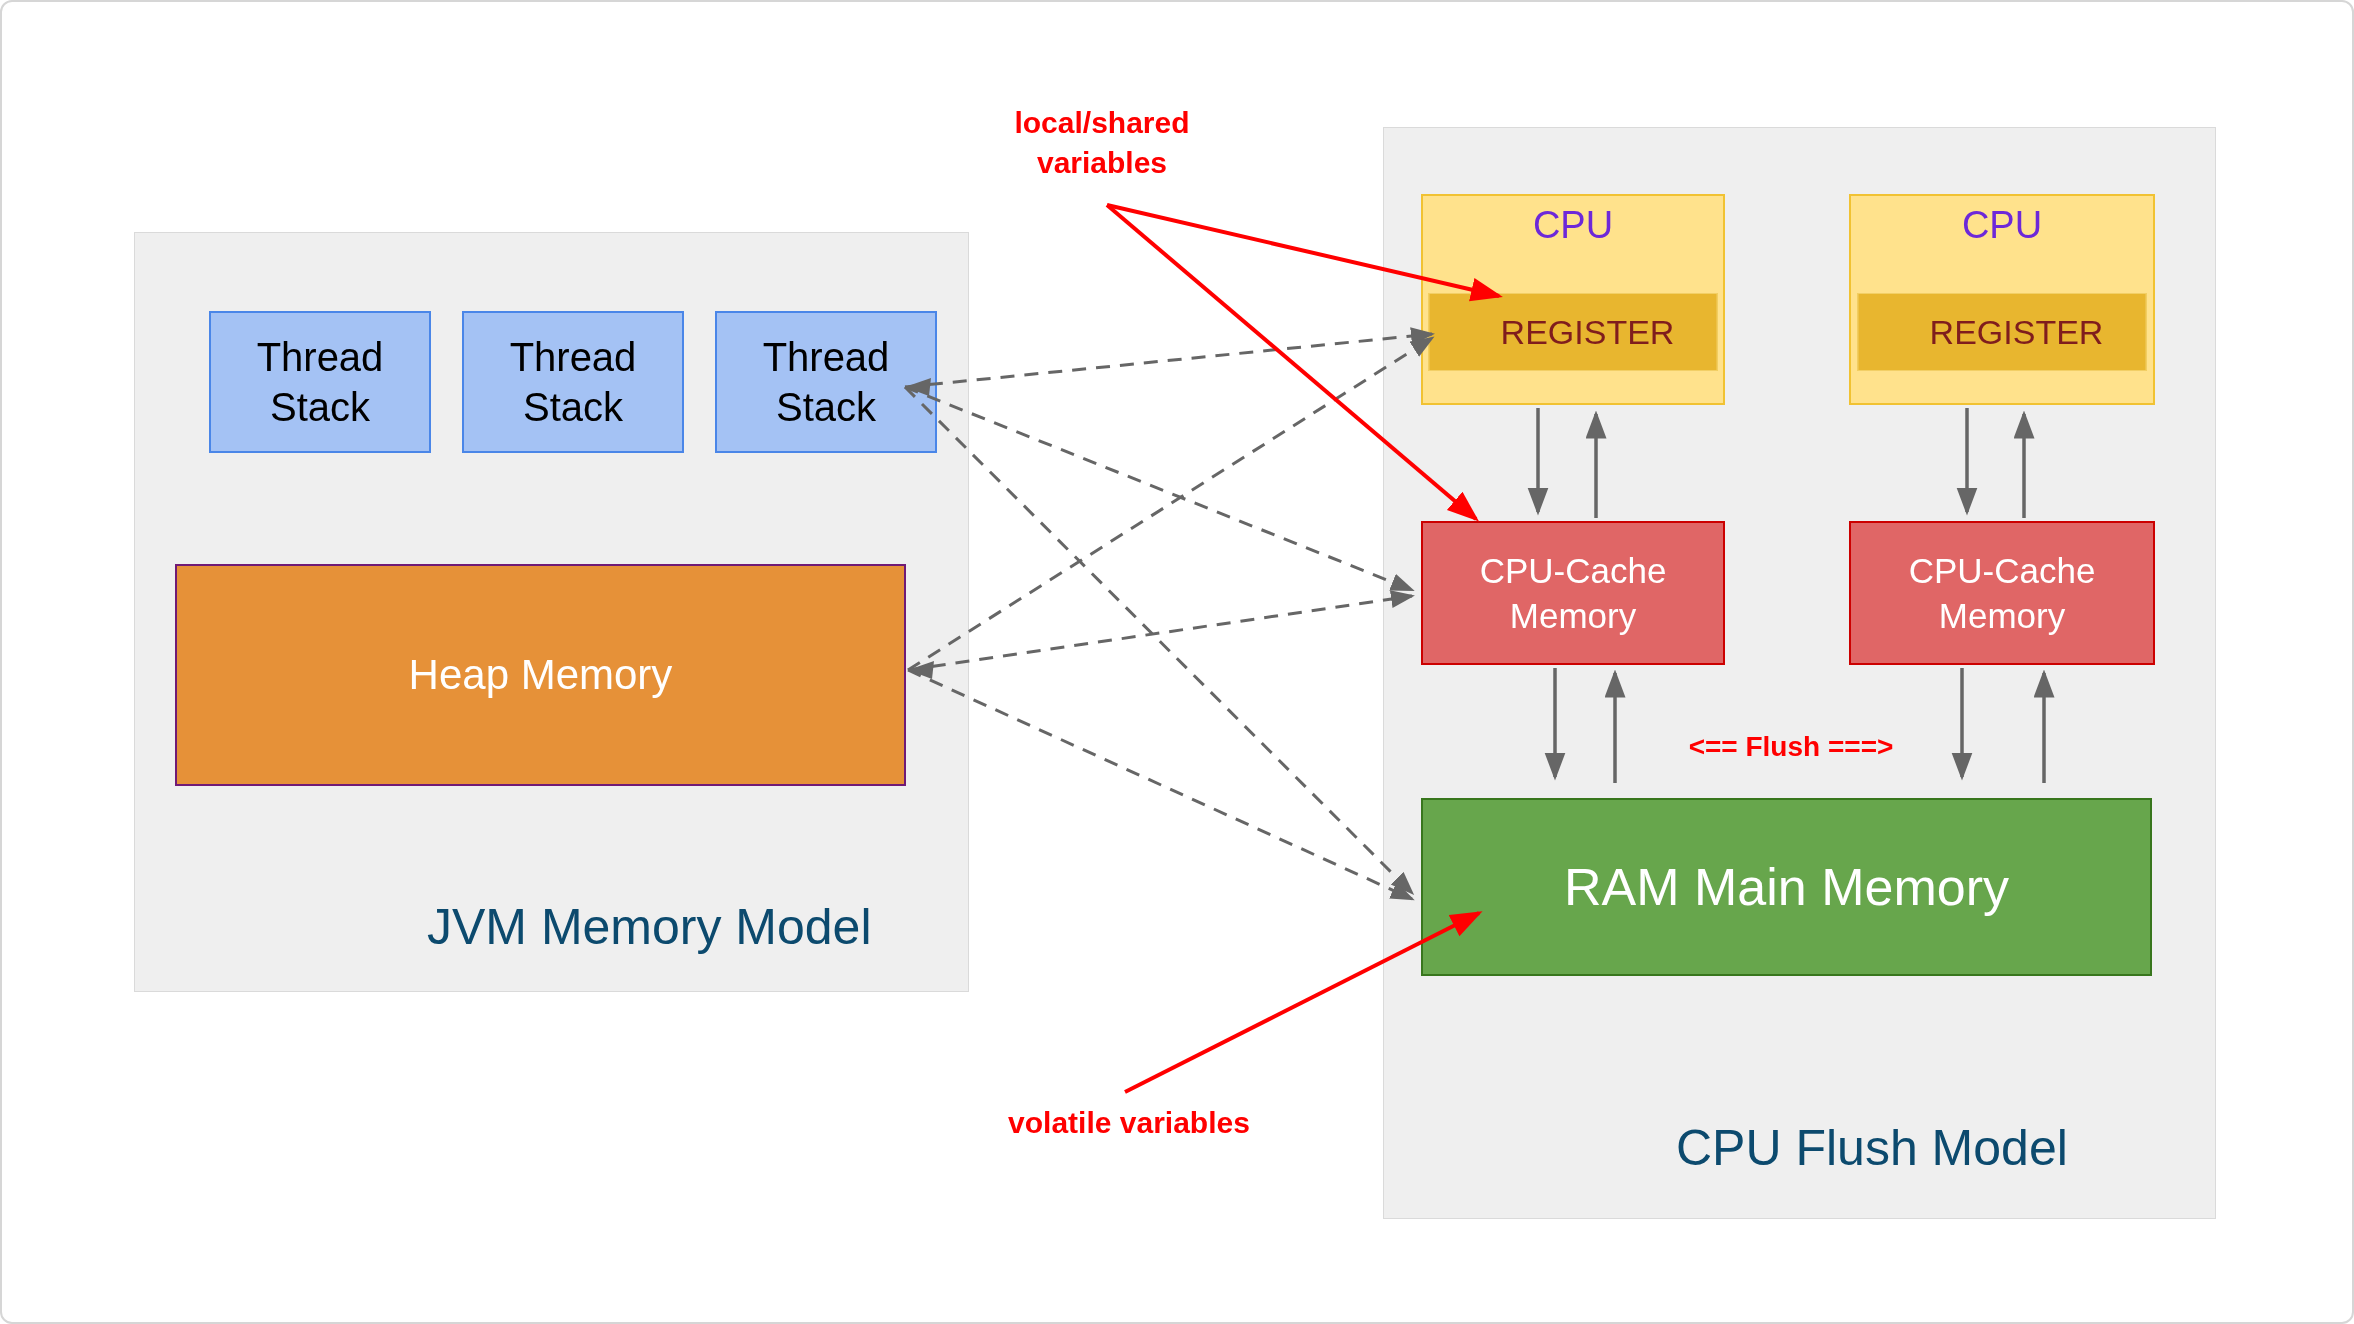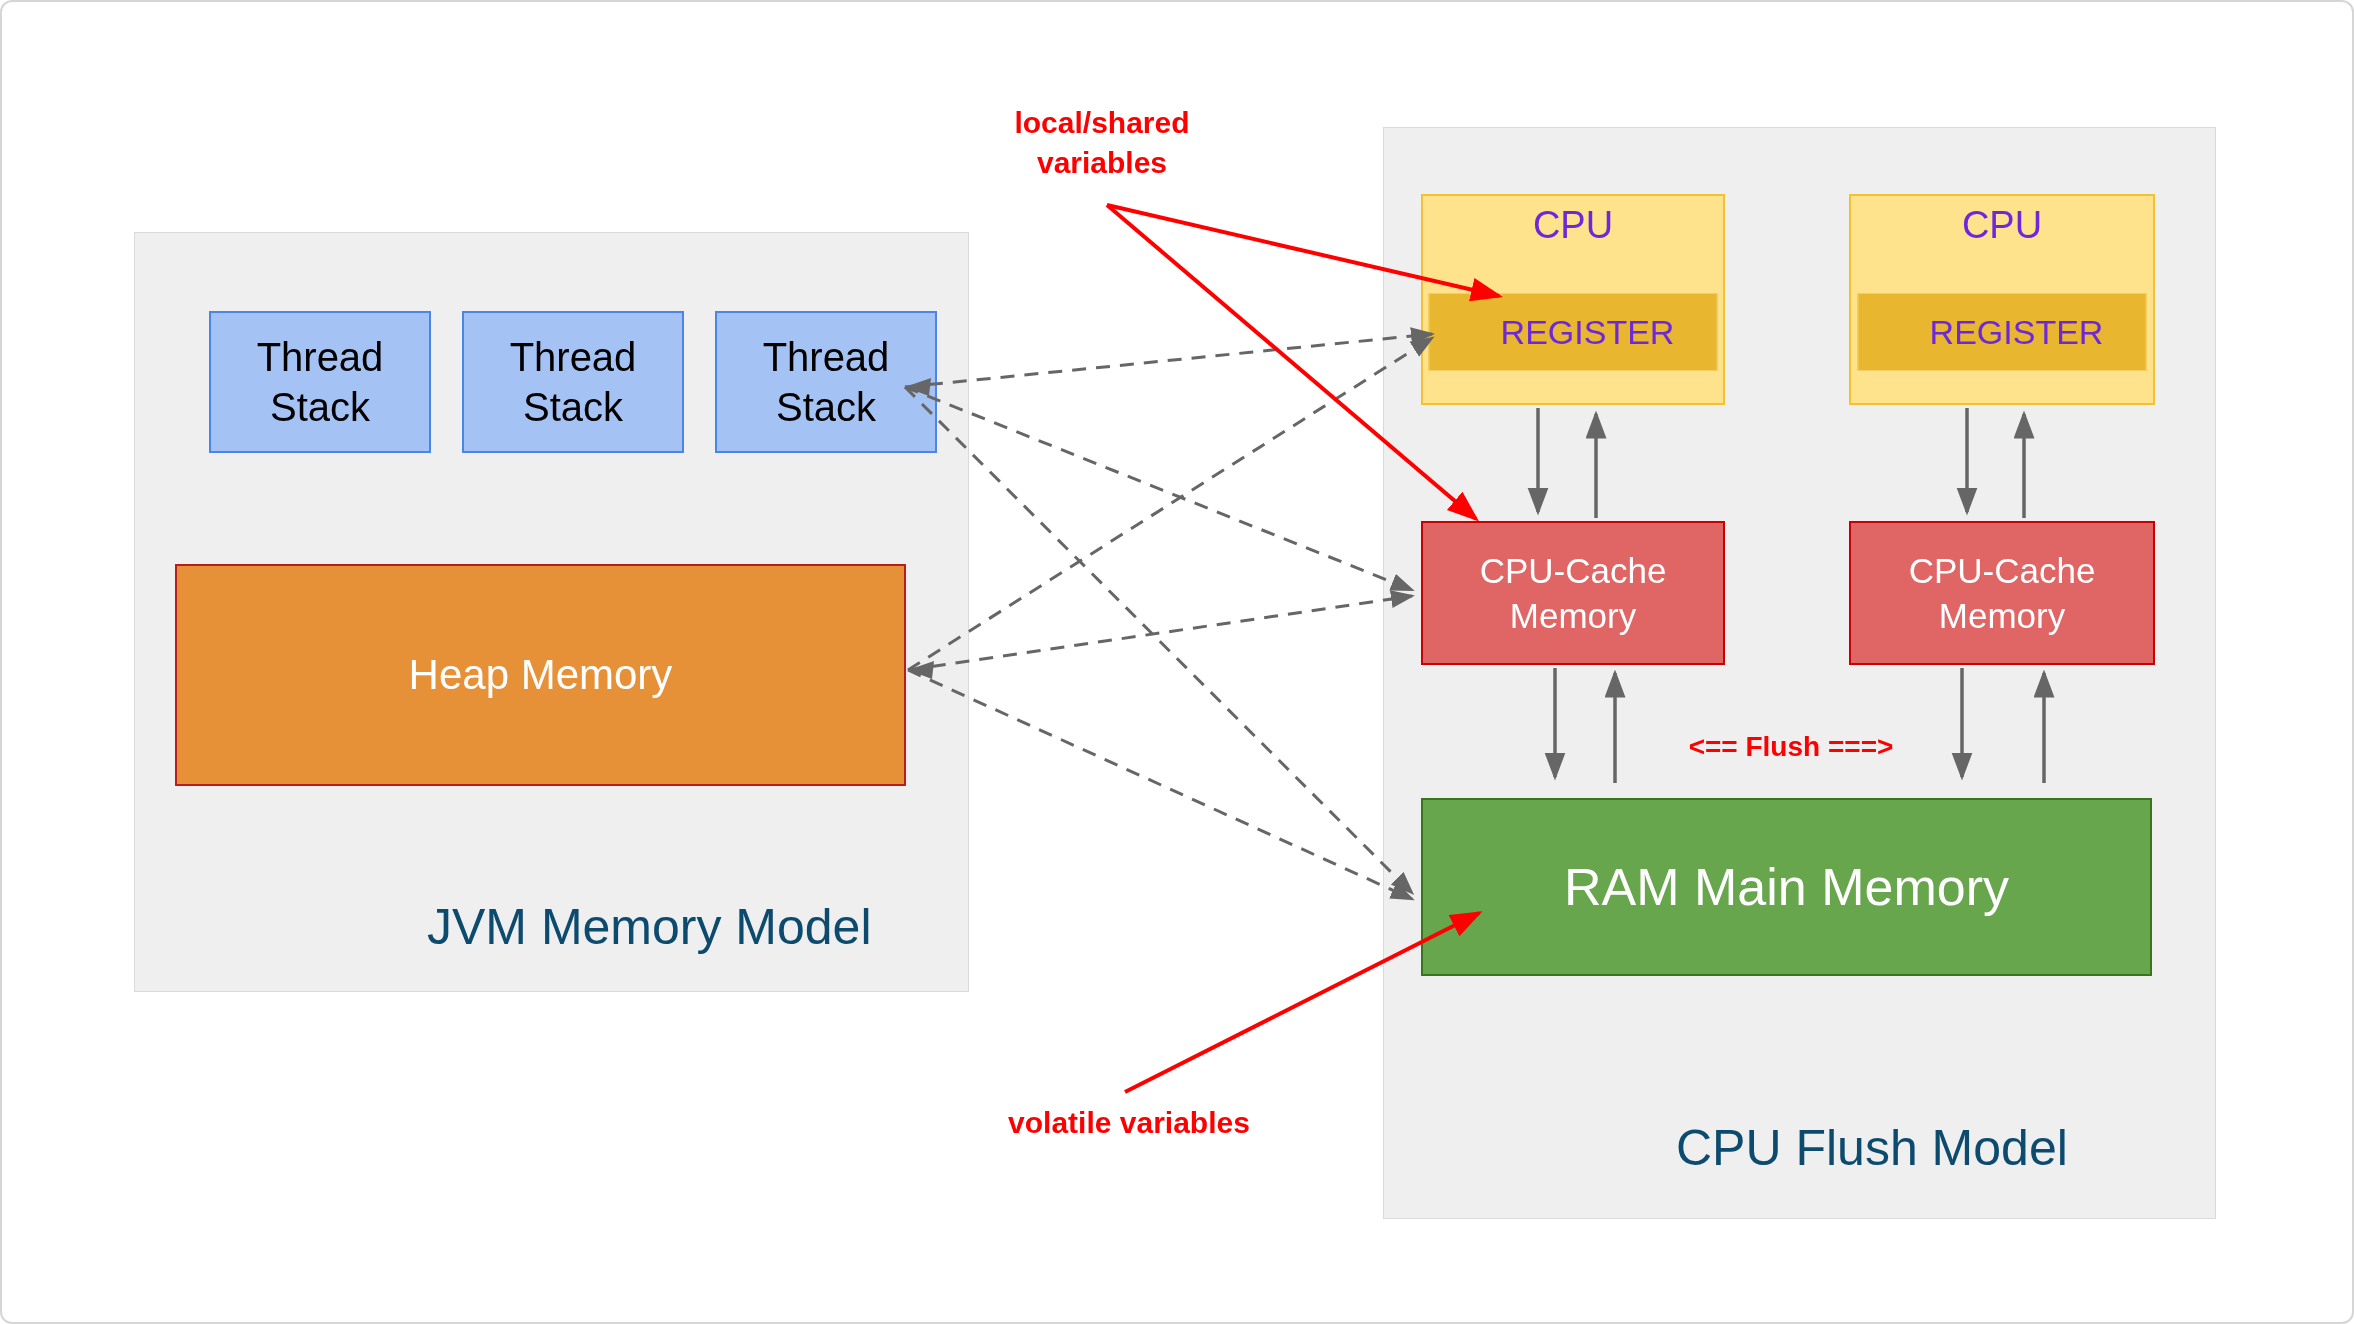--- a/index.html
+++ b/index.html
@@ -16,34 +16,34 @@
   .box {
     position:absolute; box-sizing:border-box; z-index:2;
     display:flex; align-items:center; justify-content:center;
     text-align:center; white-space:pre-line;
   }
   .thread-stack {
     background:#a4c2f4; border:2px solid #4a86e8;
     font-size:40px; line-height:50px; color:#000000;margin-left:34px;
   }
   .heap {
-    background:#e69138; border:2px solid #b91c1c;
+    background:#e69138; border:2px solid #701a75;
     font-size:42px; color:#ffffff;
   }
   .cpu-box {
     background:#ffe28c; border:2px solid #f1c232;
     flex-direction:column; justify-content:flex-start;
   }
   .cpu-title { margin-top:8px; font-size:38px; color:#6d28d9; }
   .register {
     position:absolute; left:50%; transform:translateX(-50%);
     top:97px; width:258px; height:76px;
     background:#e8b62f; border:1px solid #f2cf66;
     display:flex; align-items:center; justify-content:center;
-    font-size:34px; color:#6d28d9;padding-left:29px;
+    font-size:34px; color:#7f1d1d;padding-left:29px;
   }
   .cache {
     background:#e06666; border:2px solid #cc0000;
     font-size:35px; line-height:45px; color:#ffffff;
   }
   .ram {
     background:#67a64c; border:2px solid #38761d;
     font-size:52px; color:#ffffff;margin-top:12px;
   }
   .model-label {

